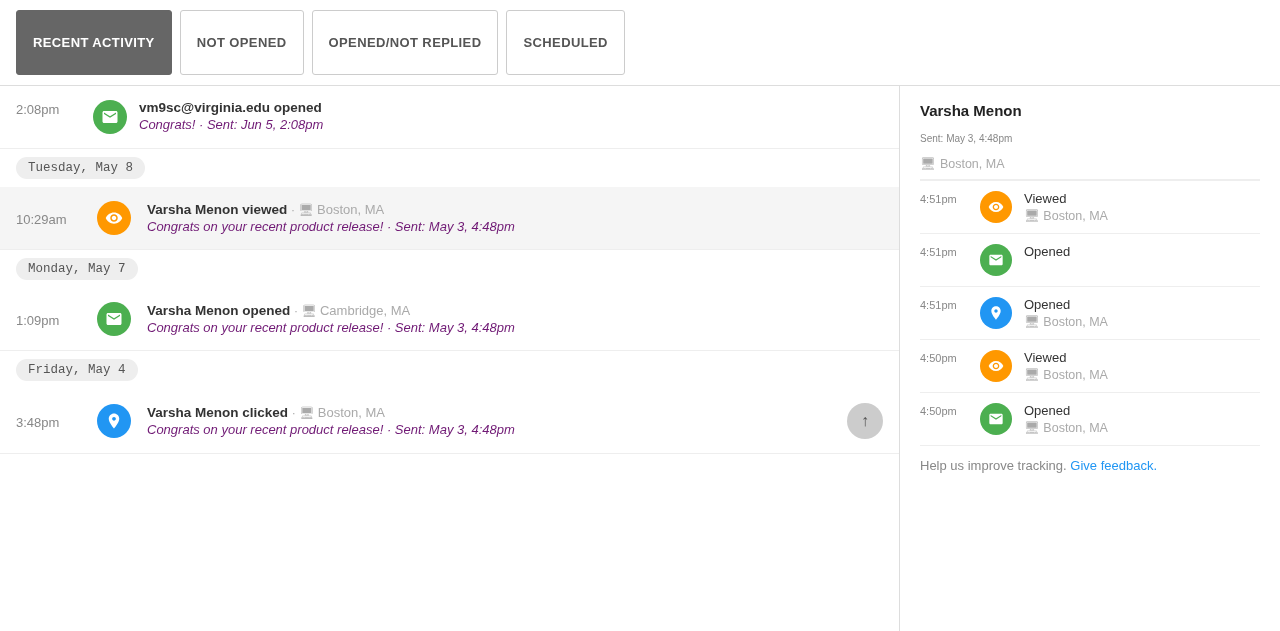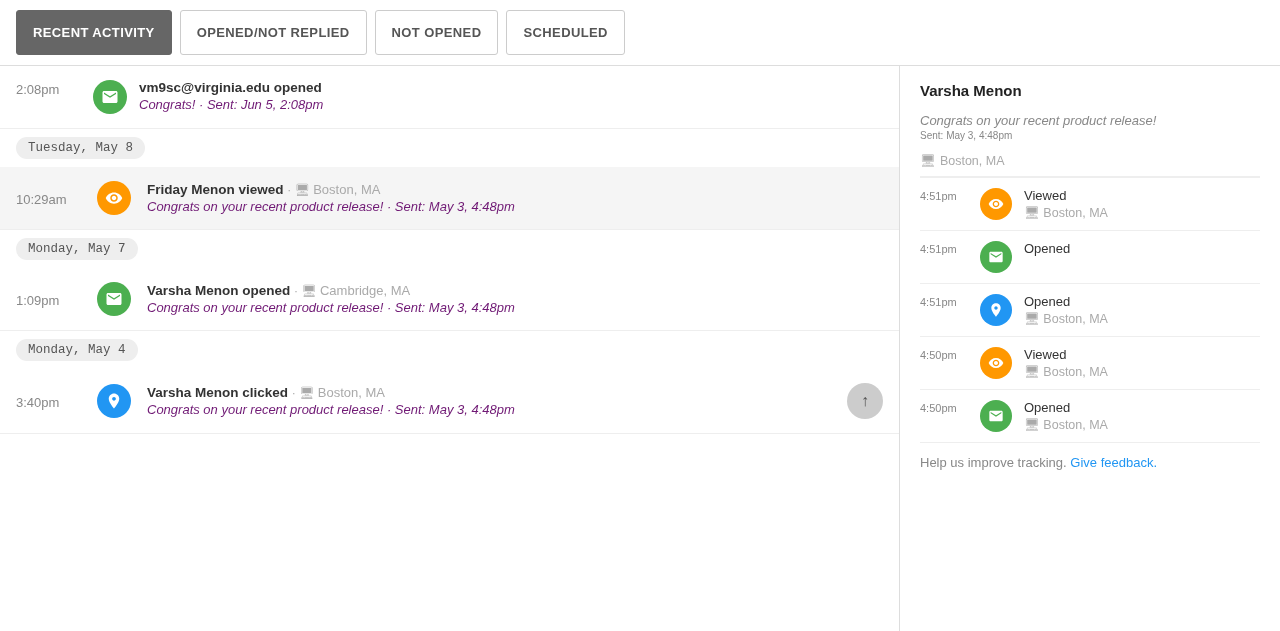--- a/index.html
+++ b/index.html
@@ -13,21 +13,21 @@
     
     .tab-bar {
       display: flex;
       align-items: center;
       padding: 10px 16px;
       border-bottom: 1px solid #ddd;
       gap: 8px;
       background: #fff;
     }
     .tab {
-      padding: 14px 16px;
+      padding: 24px 16px;
       border: 1px solid #ccc;
       border-radius: 3px;
       cursor: pointer;
       font-size: 13px;
       font-weight: 600;
       background: #fff;
       color: #555;
       text-transform: uppercase;
       letter-spacing: 0.03em;
     }
@@ -229,22 +229,22 @@
       padding: 14px 16px;
       border-bottom: 1px solid #eee;
       gap: 12px;
     }
   </style>
 </head>
 <body>
 
 <div class="tab-bar">
   <button class="tab active">RECENT ACTIVITY</button>
+  <button class="tab">NOT OPENED</button>
   <button class="tab">OPENED/NOT REPLIED</button>
-  <button class="tab">NOT OPENED</button>
   <button class="tab">SCHEDULED</button>
 </div>
 
 <div class="main-layout">
 
   <div class="activity-list">
 
     <div class="partial-item">
       <div class="time-col">2:08pm</div>
       <div class="icon-circle icon-green">
@@ -265,21 +265,21 @@
     </div>
     <div class="activity-item highlighted">
       <div class="time-col">10:29am</div>
       <div class="icon-circle icon-orange">
         <svg width="18" height="18" viewBox="0 0 24 24" fill="white">
             <path d="M12 4.5C7 4.5 2.73 7.61 1 12c1.73 4.39 6 7.5 11 7.5s9.27-3.11 11-7.5c-1.73-4.39-6-7.5-11-7.5zM12 17c-2.76 0-5-2.24-5-5s2.24-5 5-5 5 2.24 5 5-2.24 5-5 5zm0-8c-1.66 0-3 1.34-3 3s1.34 3 3 3 3-1.34 3-3-1.34-3-3-3z"></path>
           </svg>
       </div>
       <div class="activity-content">
         <div class="activity-title">
-          <strong>Friday Menon viewed</strong>
+          <strong>Varsha Menon viewed</strong>
           <span class="desktop-icon"> · 🖥 </span>
           <span class="location-tag">Boston, MA</span>
         </div>
         <div class="activity-subtitle">Congrats on your recent product release! · Sent: May 3, 4:48pm</div>
       </div>
     </div>
 
     <div class="day-header">
       <span class="day-label">Monday, May 7</span>
     </div>
@@ -294,24 +294,24 @@
         <div class="activity-title">
           <strong>Varsha Menon opened</strong>
           <span class="desktop-icon"> · 🖥 </span>
           <span class="location-tag">Cambridge, MA</span>
         </div>
         <div class="activity-subtitle">Congrats on your recent product release! · Sent: May 3, 4:48pm</div>
       </div>
     </div>
 
     <div class="day-header">
-      <span class="day-label">Monday, May 4</span>
+      <span class="day-label">Friday, May 4</span>
     </div>
     <div class="activity-item">
-      <div class="time-col">3:40pm</div>
+      <div class="time-col">3:48pm</div>
       <div class="icon-circle icon-blue">
         <svg width="18" height="18" viewBox="0 0 24 24" fill="white">
             <path d="M12 2C8.13 2 5 5.13 5 9c0 5.25 7 13 7 13s7-7.75 7-13c0-3.87-3.13-7-7-7zm0 9.5c-1.38 0-2.5-1.12-2.5-2.5s1.12-2.5 2.5-2.5 2.5 1.12 2.5 2.5-1.12 2.5-2.5 2.5z"></path>
           </svg>
       </div>
       <div class="activity-content">
         <div class="activity-title">
           <strong>Varsha Menon clicked</strong>
           <span class="desktop-icon"> · 🖥 </span>
           <span class="location-tag">Boston, MA</span>
@@ -320,21 +320,20 @@
       </div>
       <div class="scroll-up-btn">
         ↑
       </div>
     </div>
 
   </div>
 
   <div class="detail-panel">
     <div class="detail-name">Varsha Menon</div>
-    <div class="detail-subject">Congrats on your recent product release!</div>
     <div class="detail-sent">Sent: May 3, 4:48pm</div>
 
     <div style="color:#aaa;font-size:12.5px;padding-bottom:8px;border-bottom:1px solid #eee;display:flex;align-items:center;gap:4px;">
       <span>🖥</span>
       <span>Boston, MA</span>
     </div>
 
     <div class="detail-events">
 
       <div class="detail-event-row">

